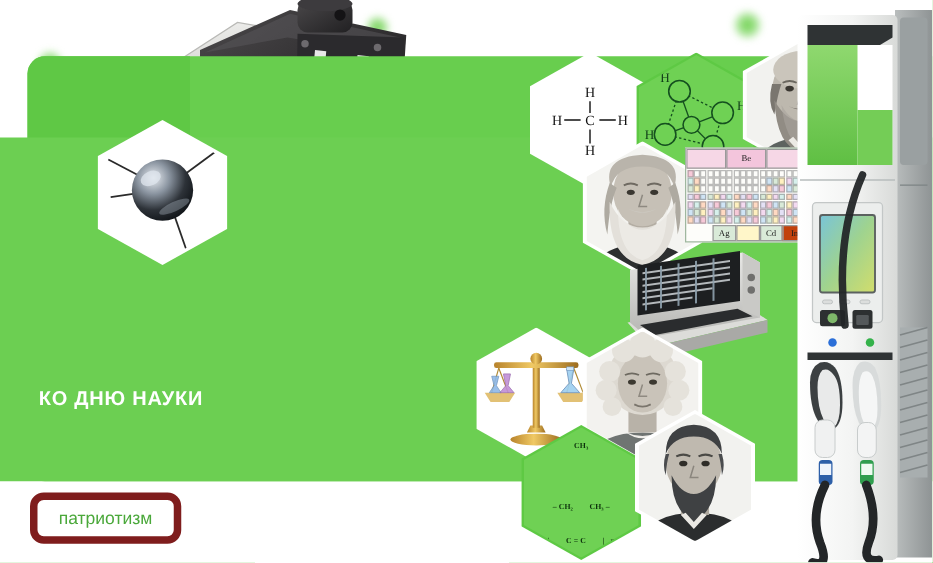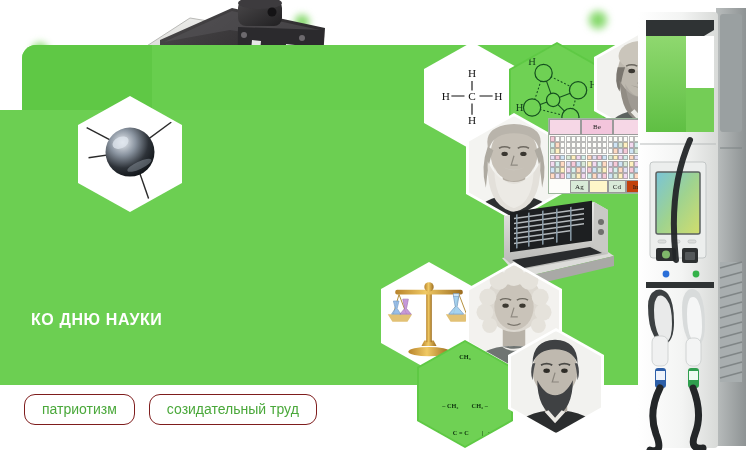--- a/index.html
+++ b/index.html
@@ -69,21 +69,21 @@
   }
 
   
   .tags {
     position: absolute;
     left: 24px; top: 394px;
     display: flex;
     gap: 14px;
   }
   .tag {
-    border: 1px solid #7f1d1d;
+    border: 6px solid #7f1d1d;
     border-radius: 11px;
     background: #ffffff;
     color: #4aa83a;
     font-size: 14px;
     padding: 7px 17px 8px 17px;
     line-height: 14px;
     white-space: nowrap;
   }
 
   
@@ -714,16 +714,15 @@
     <rect x="58" y="368" width="11" height="20" rx="3" fill="#2f9e4e"></rect>
     <rect x="59" y="371" width="9" height="9" fill="#eefbf1"></rect>
 
     <path d="M63 388 q10 26 2 46 q-6 16 8 14" stroke="#232628" stroke-width="7" fill="none" stroke-linecap="round"></path>
 
     <path d="M60 140 q-22 50 -14 120" stroke="#232628" stroke-width="6" fill="none" stroke-linecap="round" opacity="0.95"></path>
   </svg>
 
   <div class="tags">
     <div class="tag">патриотизм</div>
-    <div class="tag">созидательный труд</div>
   </div>
 
 </div>
 
 </body></html>

